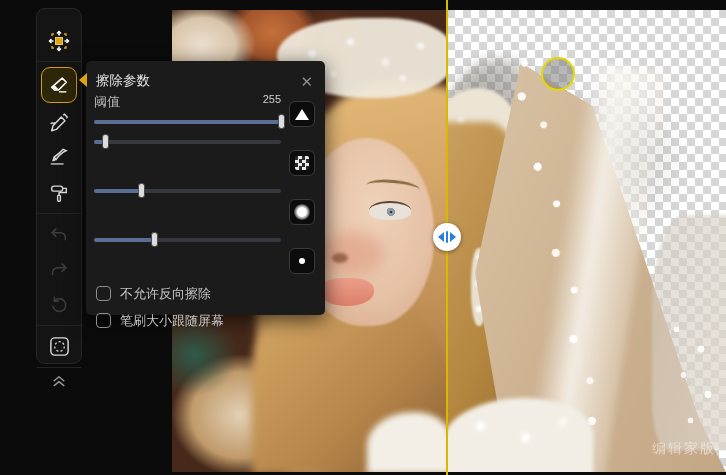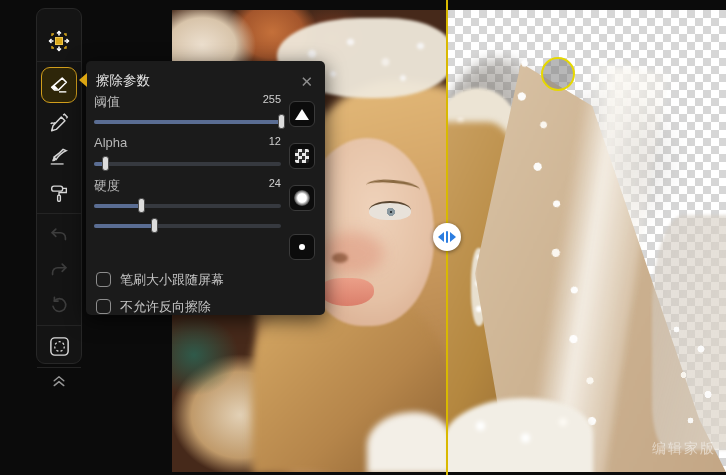--- a/index.html
+++ b/index.html
@@ -325,39 +325,31 @@
         <div class="sfill" style="width: 100%;">
           <div class="shandle"></div>
         </div>
       </div>
       <div class="sicon">
           <span class="ic-triangle"></span>
         </div>
     </div>
 
     <div class="srow">
-      <div class="shead">
-        <span class="slabel">Alpha</span>
-        <span class="svalue">12</span>
-      </div>
       <div class="strack">
         <div class="sfill" style="width: 6%;">
           <div class="shandle"></div>
         </div>
       </div>
       <div class="sicon">
           <span class="ic-checker"></span>
         </div>
     </div>
 
     <div class="srow">
-      <div class="shead">
-        <span class="slabel">硬度</span>
-        <span class="svalue">24</span>
-      </div>
       <div class="strack">
         <div class="sfill" style="width: 25%;">
           <div class="shandle"></div>
         </div>
       </div>
       <div class="sicon">
           <span class="ic-soft"></span>
         </div>
     </div>
 
@@ -367,21 +359,21 @@
           <div class="shandle"></div>
         </div>
       </div>
       <div class="sicon">
           <span class="ic-dot"></span>
         </div>
     </div>
 
     <div class="crow">
       <span class="cbox"></span>
-      <span class="clabel">笔刷大小跟随屏幕</span>
+      <span class="clabel">不允许反向擦除</span>
     </div>
     <div class="crow">
       <span class="cbox"></span>
-      <span class="clabel">不允许反向擦除</span>
+      <span class="clabel">笔刷大小跟随屏幕</span>
     </div>
   </div>
 
 </div>
 
 </body></html>

